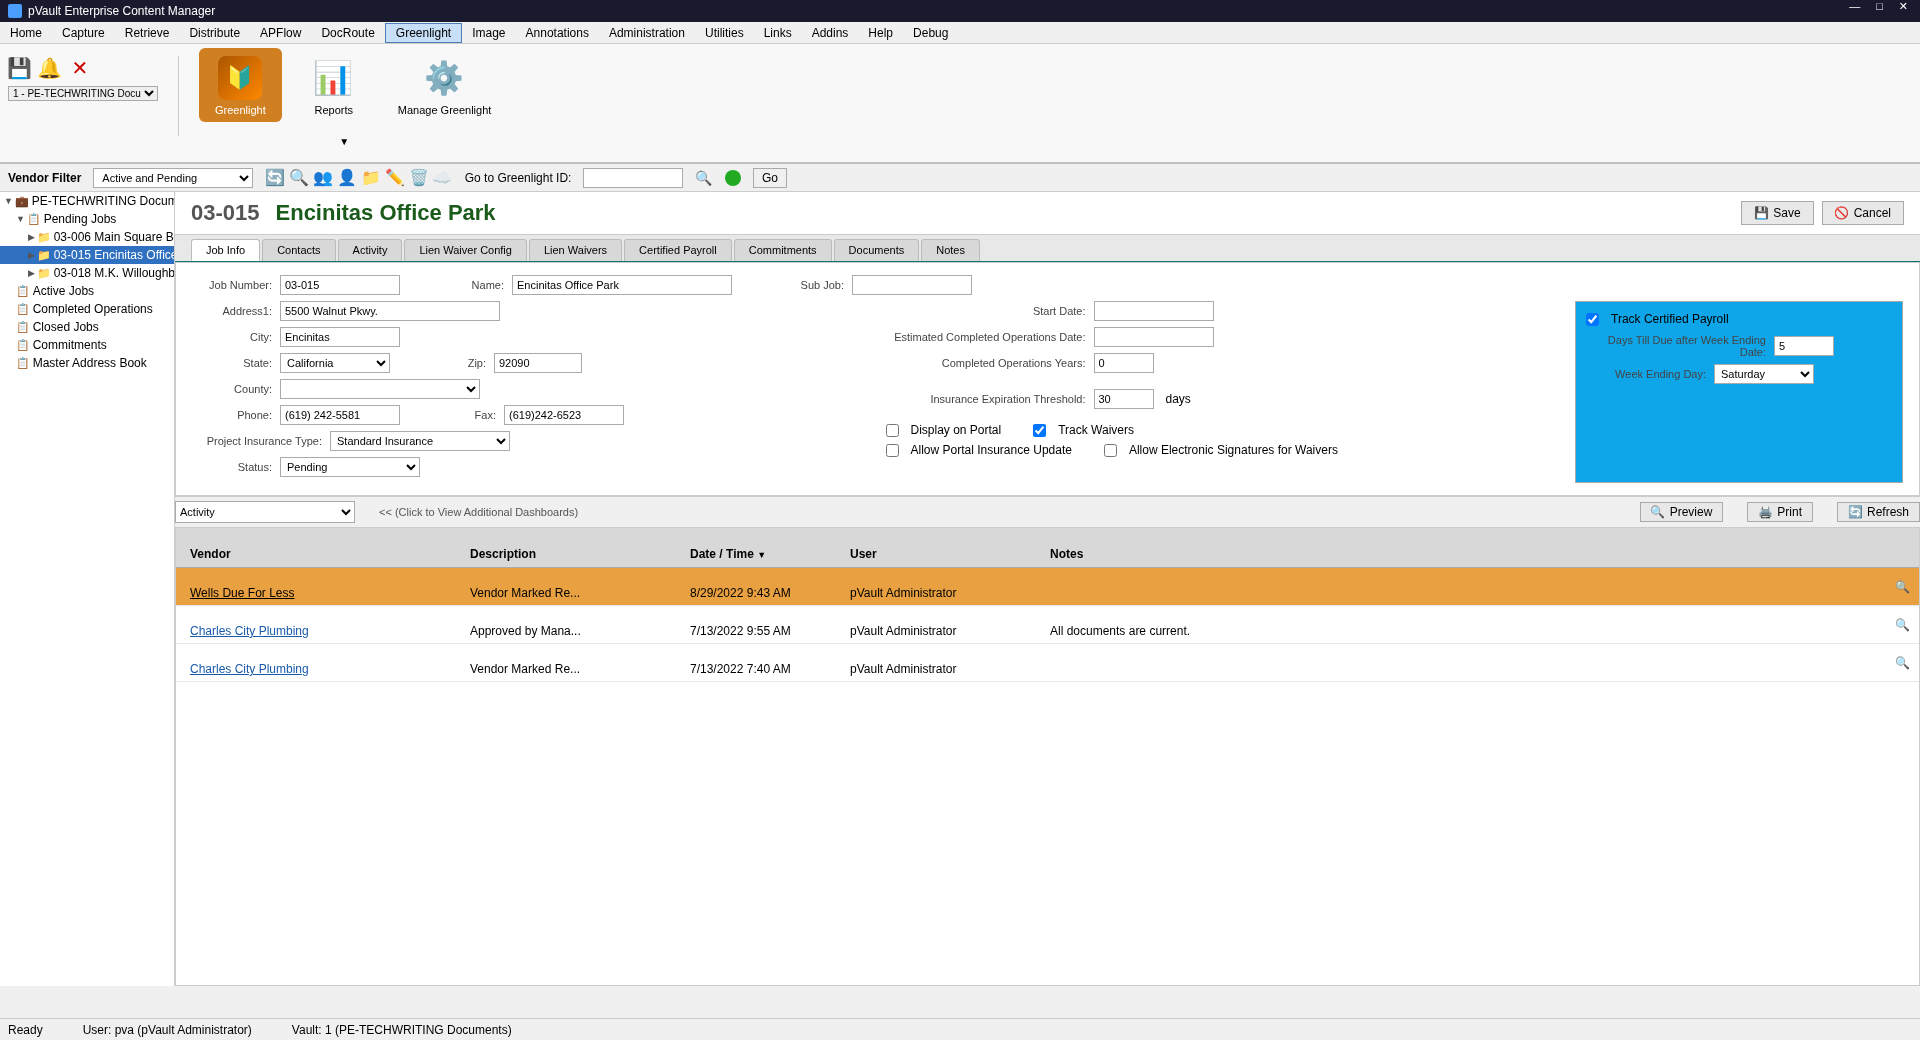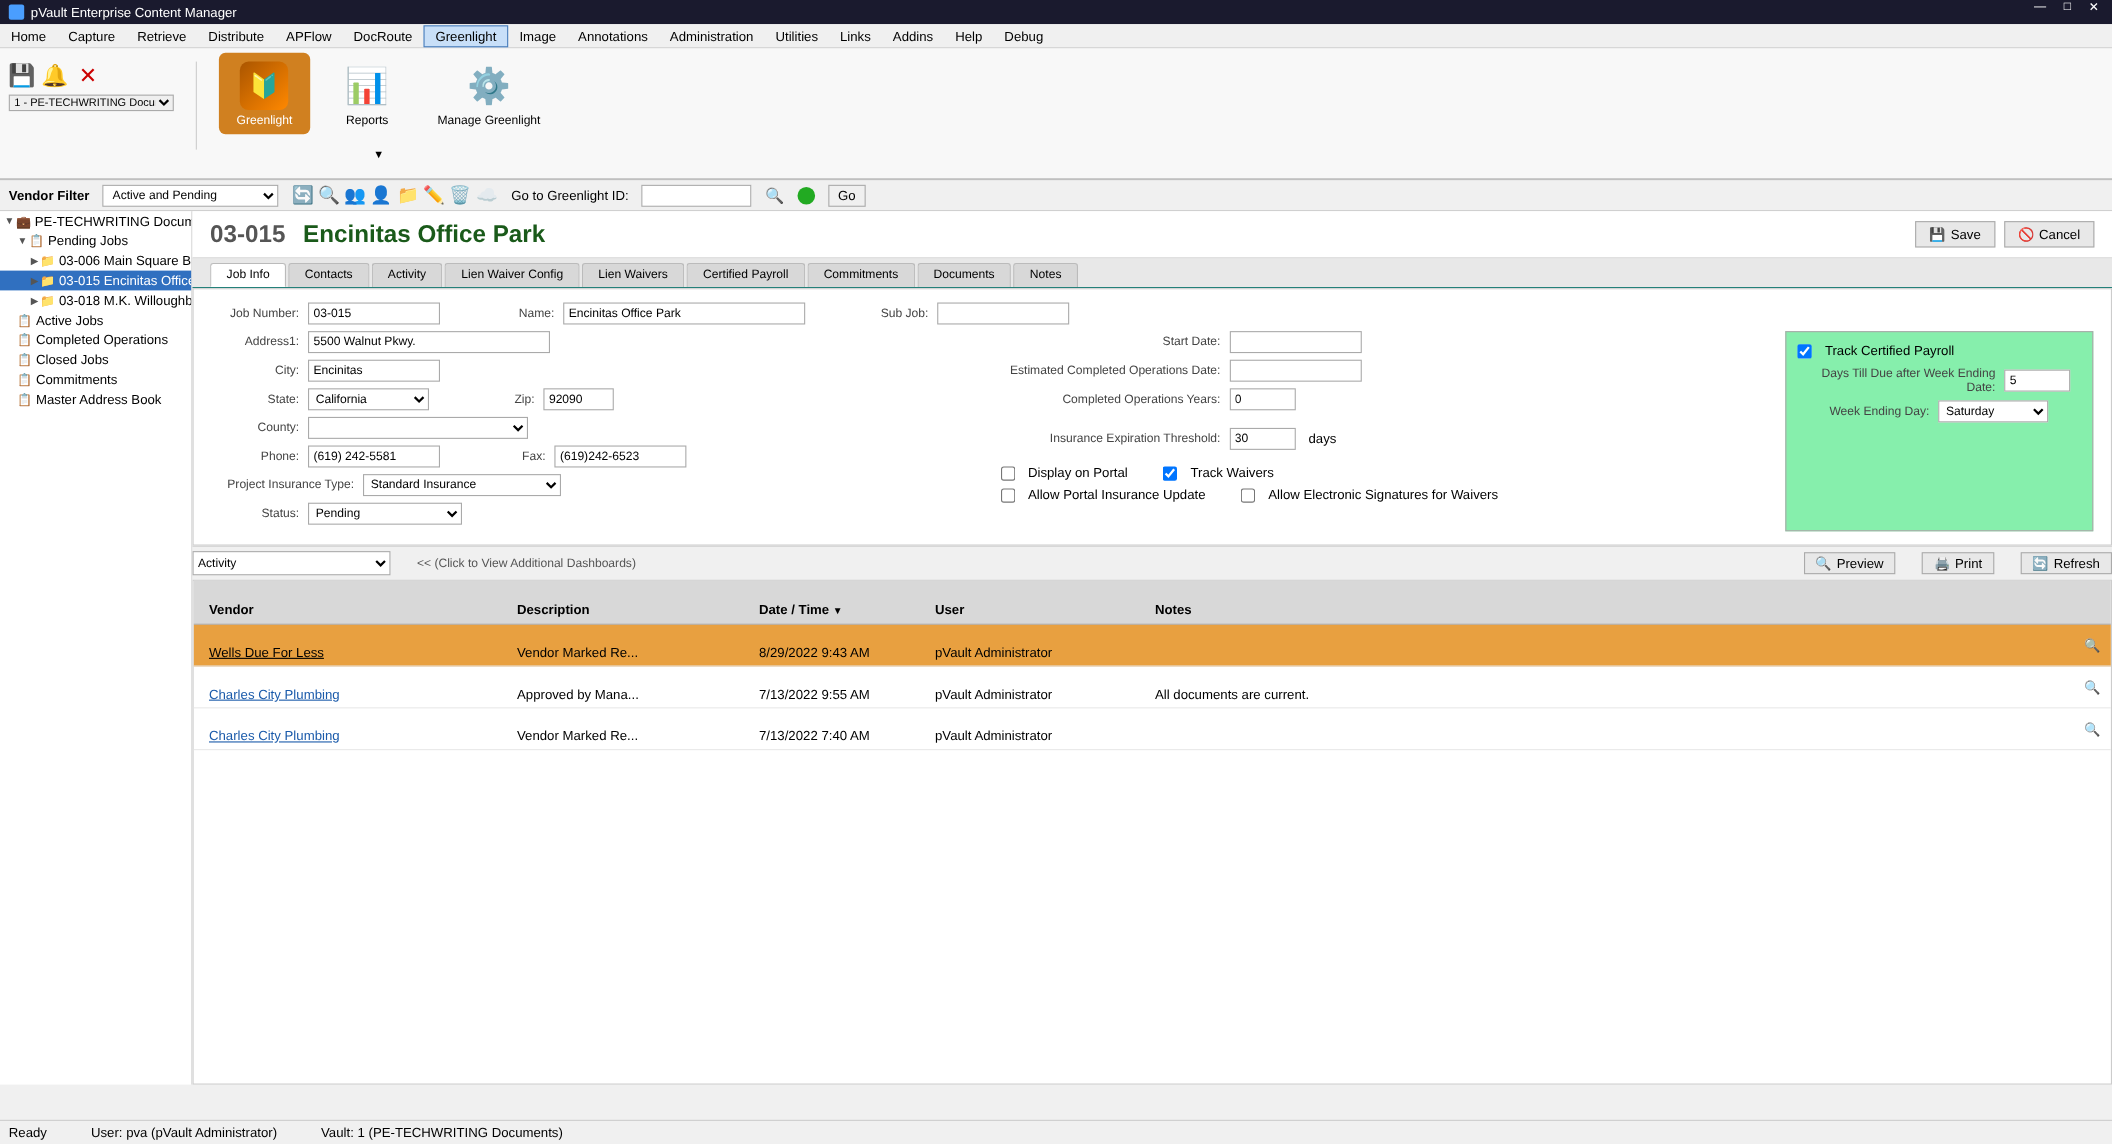--- a/index.html
+++ b/index.html
@@ -73,21 +73,21 @@
     
     .form-area { background: white; margin: 0; padding: 12px 16px; border: 1px solid #ccc; flex-shrink: 0; }
     .form-row { display: flex; align-items: center; margin-bottom: 6px; gap: 8px; }
     .form-label { font-size: 11px; color: #444; text-align: right; width: 80px; flex-shrink: 0; }
     .form-input { border: 1px solid #aaa; padding: 2px 4px; height: 20px; font-size: 11px; background: white; }
     .form-input-medium { width: 120px; }
     .form-input-small { width: 60px; }
     .form-select { border: 1px solid #aaa; background: white; height: 20px; font-size: 11px; padding: 0 2px; }
 
     
-    .certified-panel { border: 1px solid #aaa; background: #86efac; padding: 10px; margin-left: 12px; flex-shrink: 0; width: 280px; }
+    .certified-panel { border: 1px solid #aaa; background: #0ea5e9; padding: 10px; margin-left: 12px; flex-shrink: 0; width: 328px; }
 
     
     .dashboard-bar { display: flex; align-items: center; padding: 4px 0; background: #f0f0f0; border-top: 1px solid #ccc; gap: 24px; }
     .dashboard-select { border: 1px solid #aaa; background: white; height: 22px; font-size: 11px; width: 180px; }
     .click-view { font-size: 11px; color: #555; }
     .dash-btn { border: 1px solid #aaa; background: #e8e8e8; padding: 2px 10px; cursor: pointer; font-size: 11px; display: flex; align-items: center; gap: 4px; }
 
     
     .activity-table { flex: 1; background: white; border: 1px solid #ccc; margin: 0 0; overflow-y: auto; }
     .table-header { display: flex; background: #d8d8d8; border-bottom: 1px solid #aaa; font-size: 11px; font-weight: bold; padding: 4px 8px; }
@@ -302,21 +302,21 @@
           <div class="form-row">
             <span class="form-label">City:</span>
             <input class="form-input form-input-medium" type="text" value="Encinitas" style="">
           </div>
           <div class="form-row">
             <span class="form-label">State:</span>
             <select class="form-select" style="width:110px;">
               <option>California</option>
             </select>
             <span style="margin-left:8px;" class="form-label">Zip:</span>
-            <input class="form-input" style="width: 64px;" type="text" value="92090">
+            <input class="form-input" style="width: 88px;" type="text" value="92090">
           </div>
           <div class="form-row">
             <span class="form-label">County:</span>
             <select class="form-select" style="width:200px;">
               <option value=""></option>
             </select>
           </div>
           <div class="form-row">
             <span class="form-label">Phone:</span>
             <input class="form-input form-input-medium" type="text" value="(619) 242-5581" style="">

